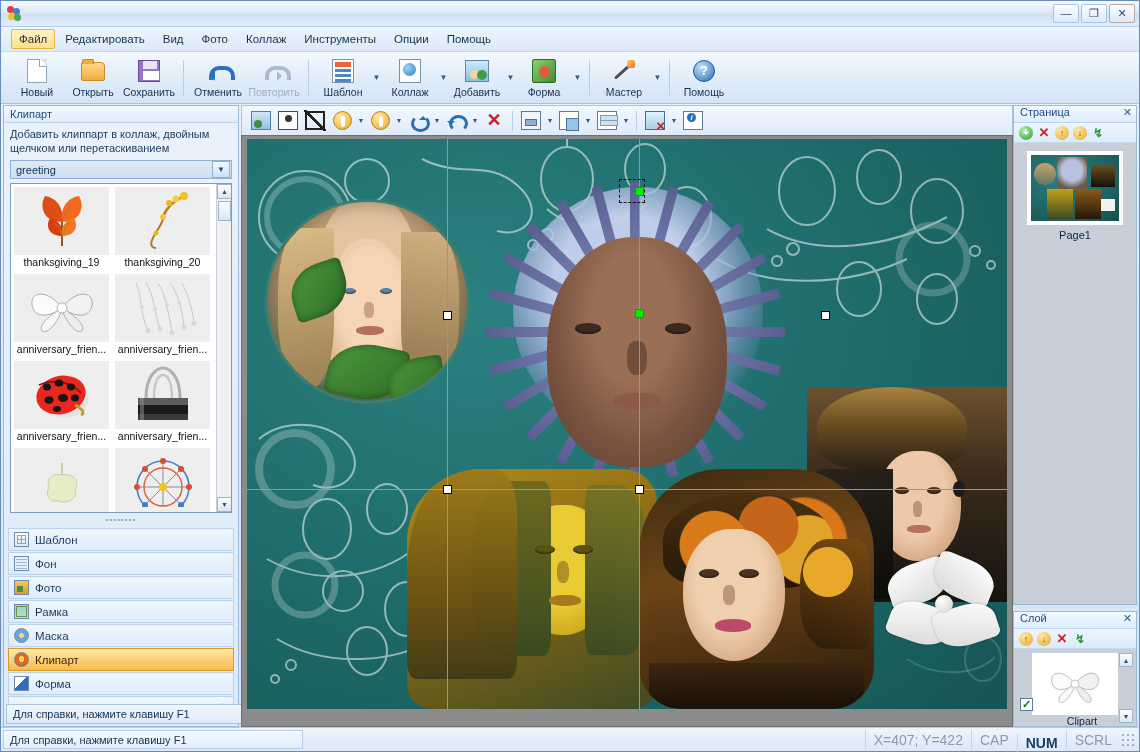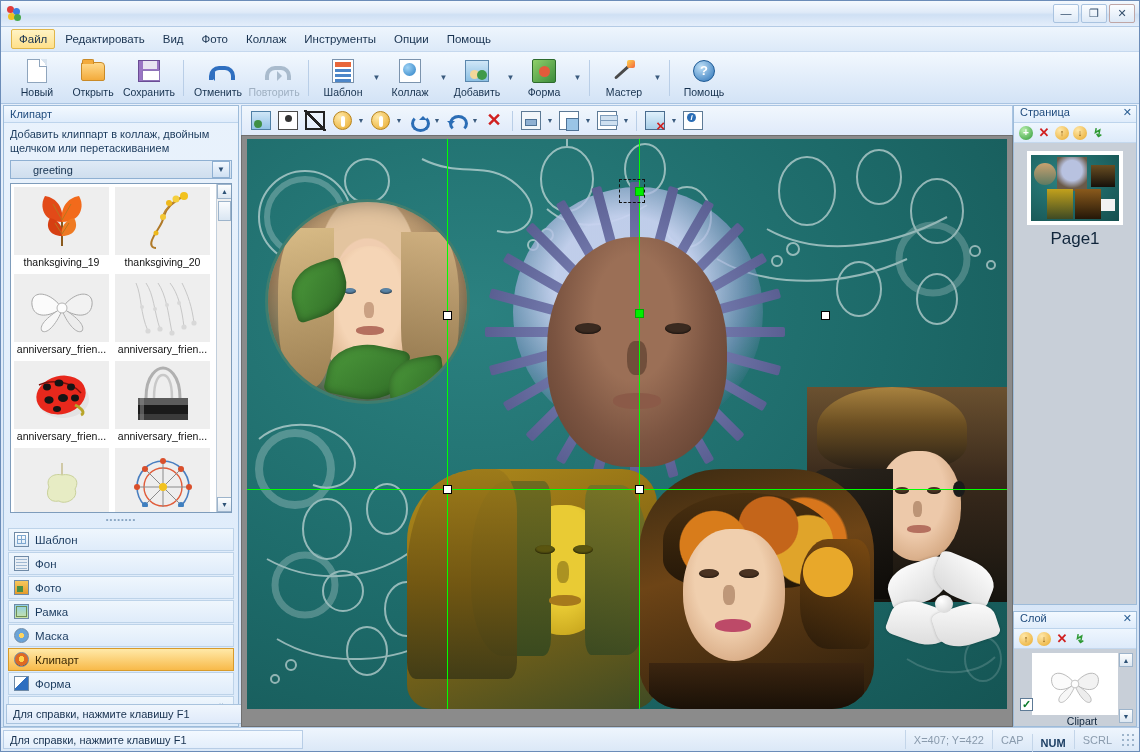--- a/index.html
+++ b/index.html
@@ -135,21 +135,21 @@
     height: 17px; padding: 2px 6px; font-size: 11px; color: #1f4b7d;
     background: linear-gradient(180deg,#f3f9ff,#dfecfb);
     border-bottom: 1px solid #bdd4ec;
   }
   .hint-text {
     padding: 4px 6px 2px 6px; font-size: 11px; color: #1b3a5c; line-height: 14px;
   }
   .combo {
     margin: 3px 6px 4px 6px; height: 19px; border: 1px solid #8fb0d2;
     background: linear-gradient(180deg,#dfeaf6,#cfdeee);
-    display: flex; align-items: center; position: relative; padding-left: 17px;
+    display: flex; align-items: center; position: relative;
   }
   .combo .val { flex: 1; padding-left: 5px; font-size: 11px; color: #14304e; }
   .combo .arrow {
     width: 18px; height: 17px; margin-right: 1px;
     background: linear-gradient(180deg,#f2f8ff,#cfe0f2);
     border: 1px solid #8fb0d2; display: flex; align-items: center; justify-content: center;
     font-size: 8px; color: #2b4f75;
   }
   .cliplist {
     margin: 0 6px; width: 222px; height: 330px;
@@ -371,21 +371,21 @@
   .rt.x { color:#d01f1f; font-weight:bold; font-size:13px; }
   .rt.up, .rt.down { border-radius:50%; background:radial-gradient(circle at 35% 30%,#ffe7a8,#e8a92a); color:#7a4a00; font-size:9px; font-weight:bold; }
   .rt.refresh { color:#2f9a35; font-weight:bold; font-size:12px; }
   .rp-body { background: #c8cfd8; height: calc(100% - 37px); position: relative; padding: 6px; }
   .page-thumb-holder { background:#fff; padding:4px; width:96px; margin: 2px auto 0 auto; }
   .page-thumb {
     width: 88px; height: 66px; position: relative; overflow: hidden;
     background: radial-gradient(ellipse at 35% 35%, #2b8180, #15504f);
   }
   .pt { position:absolute; border-radius:50%; }
-  .page-label { text-align:center; font-size:17px; color:#10253b; margin-top:4px; }
+  .page-label { text-align:center; font-size:11px; color:#10253b; margin-top:4px; }
 
   .layer-body { background:#c8cfd8; height: calc(100% - 37px); position:relative; padding:4px; }
   .layer-row { background:#fff; width:86px; height:62px; margin-left:14px; position:relative;
       display:flex; align-items:center; justify-content:center; }
   .layer-check { position:absolute; left:-12px; bottom:4px; width:13px; height:13px; background:#fff;
       border:1px solid #5d7a96; color:#0a7a2a; font-size:11px; text-align:center; line-height:11px; font-weight:bold; }
   .layer-name { text-align:center; font-size:10.5px; color:#10253b; margin-left:14px; }
   .layer-scroll { position:absolute; right:3px; top:4px; width:14px; height:70px; }
   .layer-scroll .sbtn { width:14px;height:14px;background:linear-gradient(180deg,#fdfefe,#dbe6f1);
       border:1px solid #9db4cb;display:flex;align-items:center;justify-content:center;font-size:7px;color:#2d5276;}
@@ -398,21 +398,21 @@
     border-top: 1px solid #b4cbe5; display: flex; align-items: center;
   }
   .sb-left {
     margin-left: 2px; width: 300px; height: 19px; display:flex; align-items:center;
     padding-left: 6px; font-size: 11px; color: #17314f;
     background: linear-gradient(180deg,#f3f9ff,#e3eefb); border: 1px solid #b7cde6;
   }
   .sb-spacer { flex: 1; }
   .sb-cell {
     height: 19px; display:flex; align-items:center; justify-content:center;
-    padding: 0 8px; font-size: 11px; color: #8a9bad;
+    padding: 0 8px; font-size: 14px; color: #8a9bad;
     border-left: 1px solid #c3d5e9;
   }
   .sb-cell.on { color: #1c3e63; font-weight: bold; margin-top: 7px; }
   .sb-grip { width: 16px; height: 16px; margin-right: 3px;
      background: radial-gradient(circle at 3px 3px,#9db4cb 1px, transparent 1px) 0 0/5px 5px; }
 </style>
 </head>
 <body>
 
 <div id="app">

